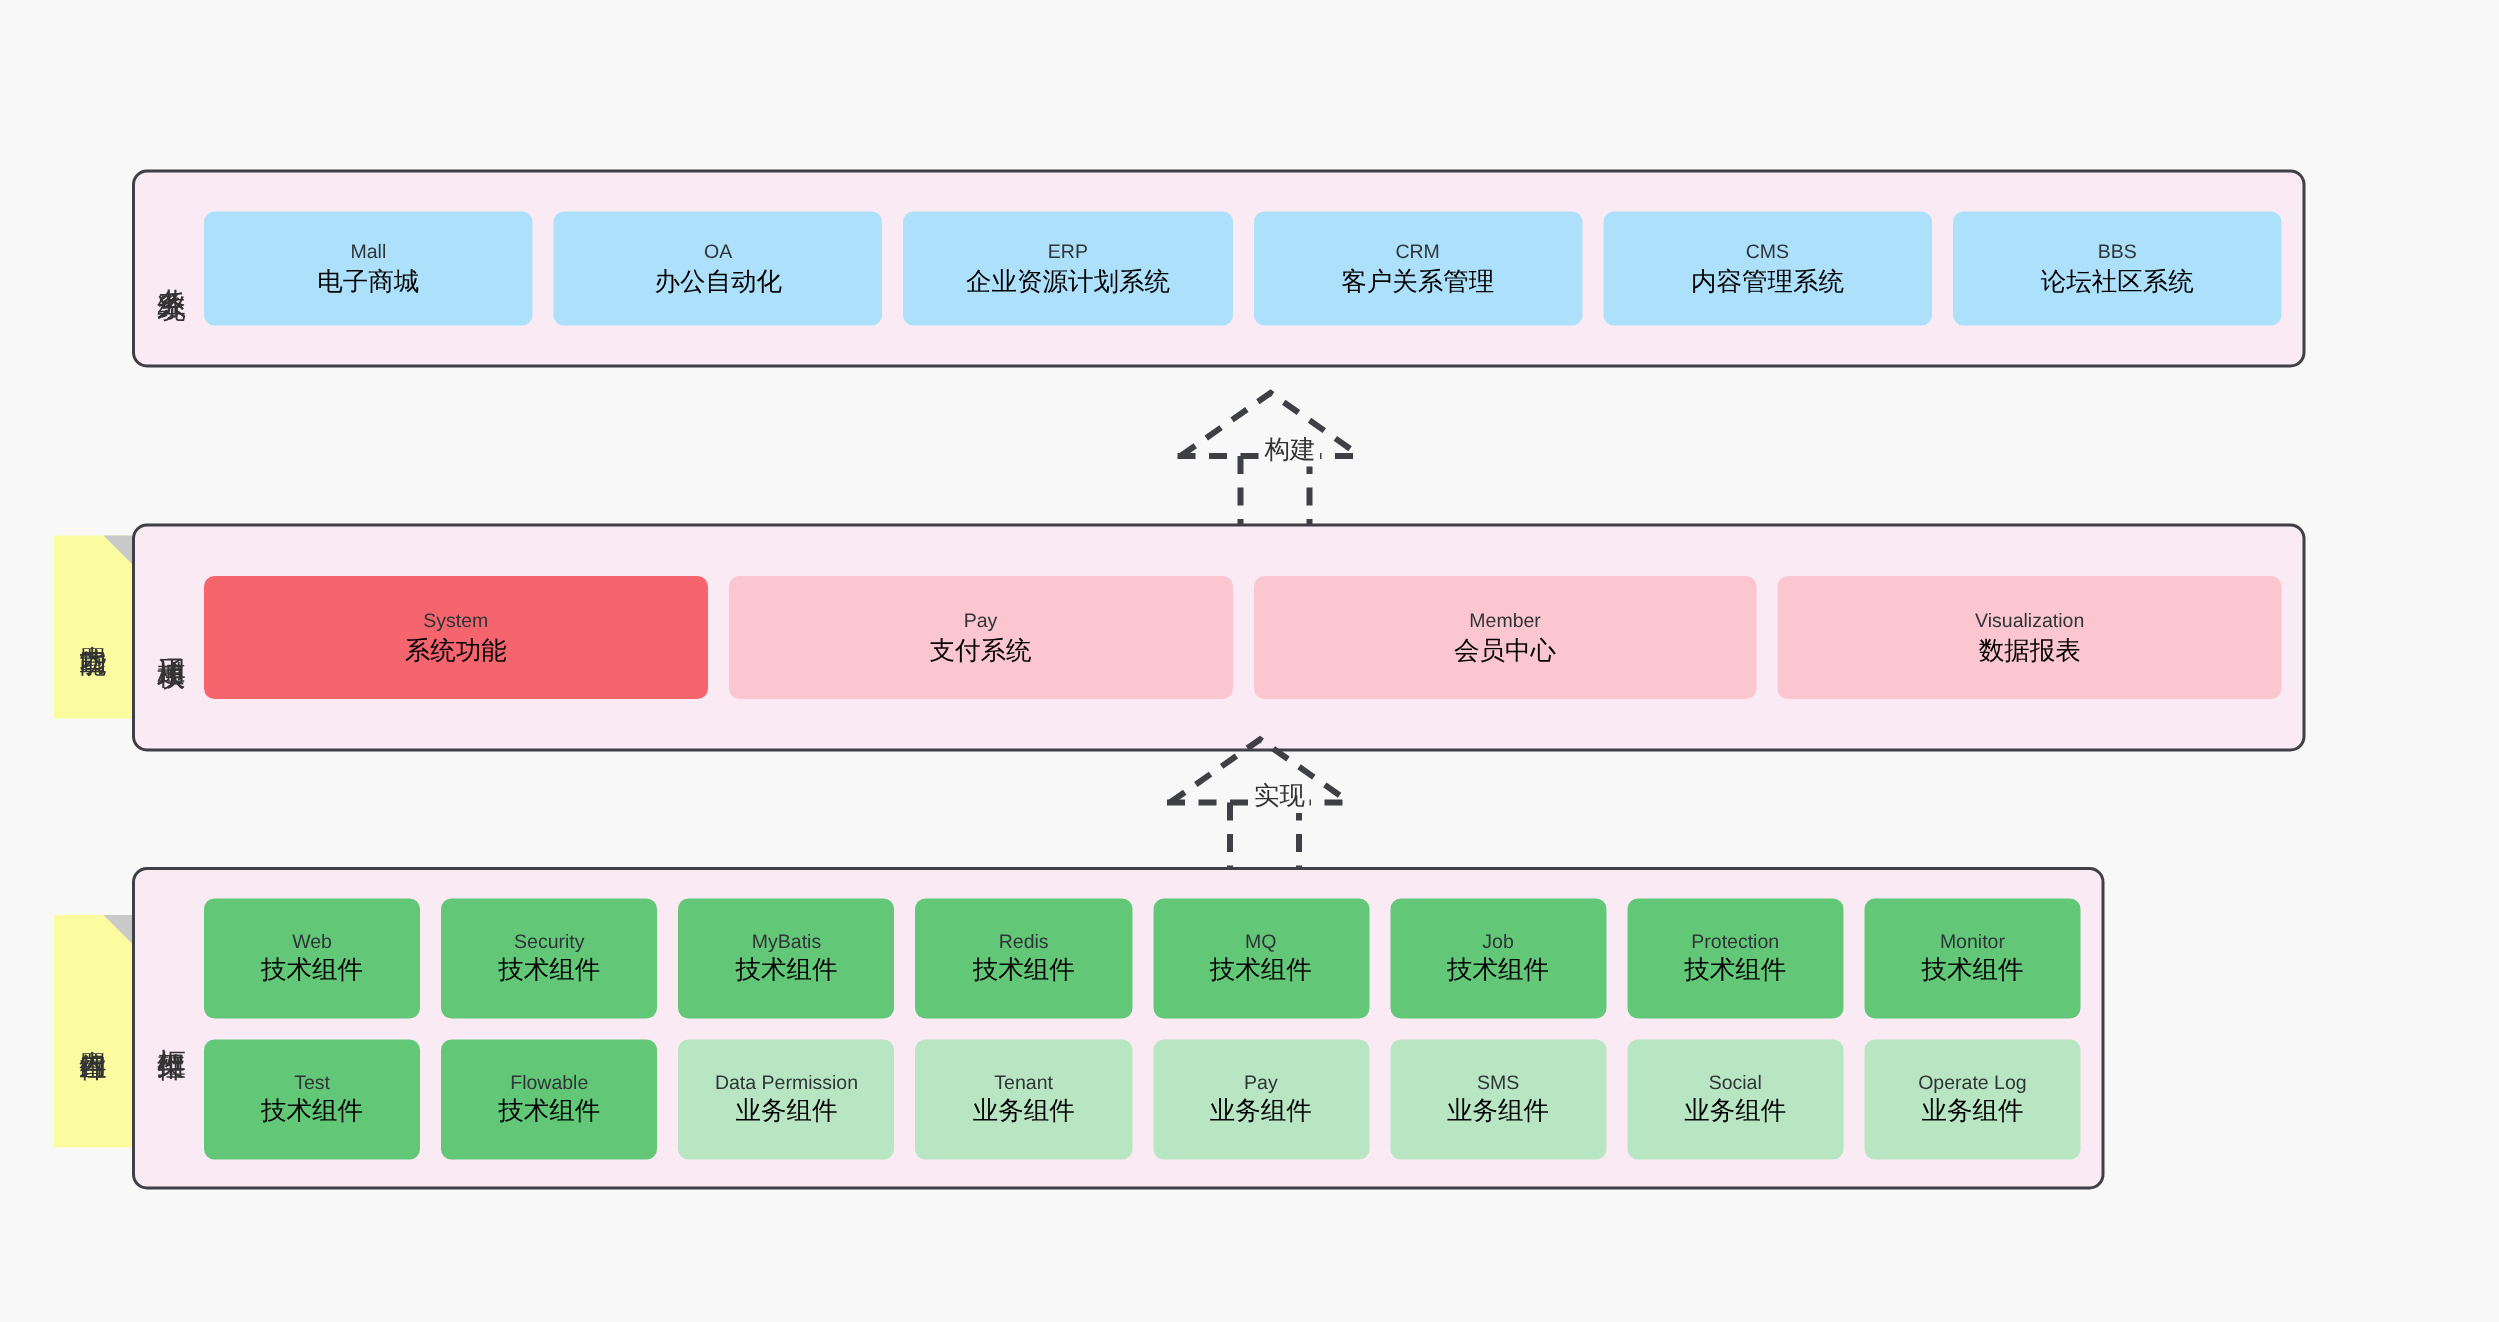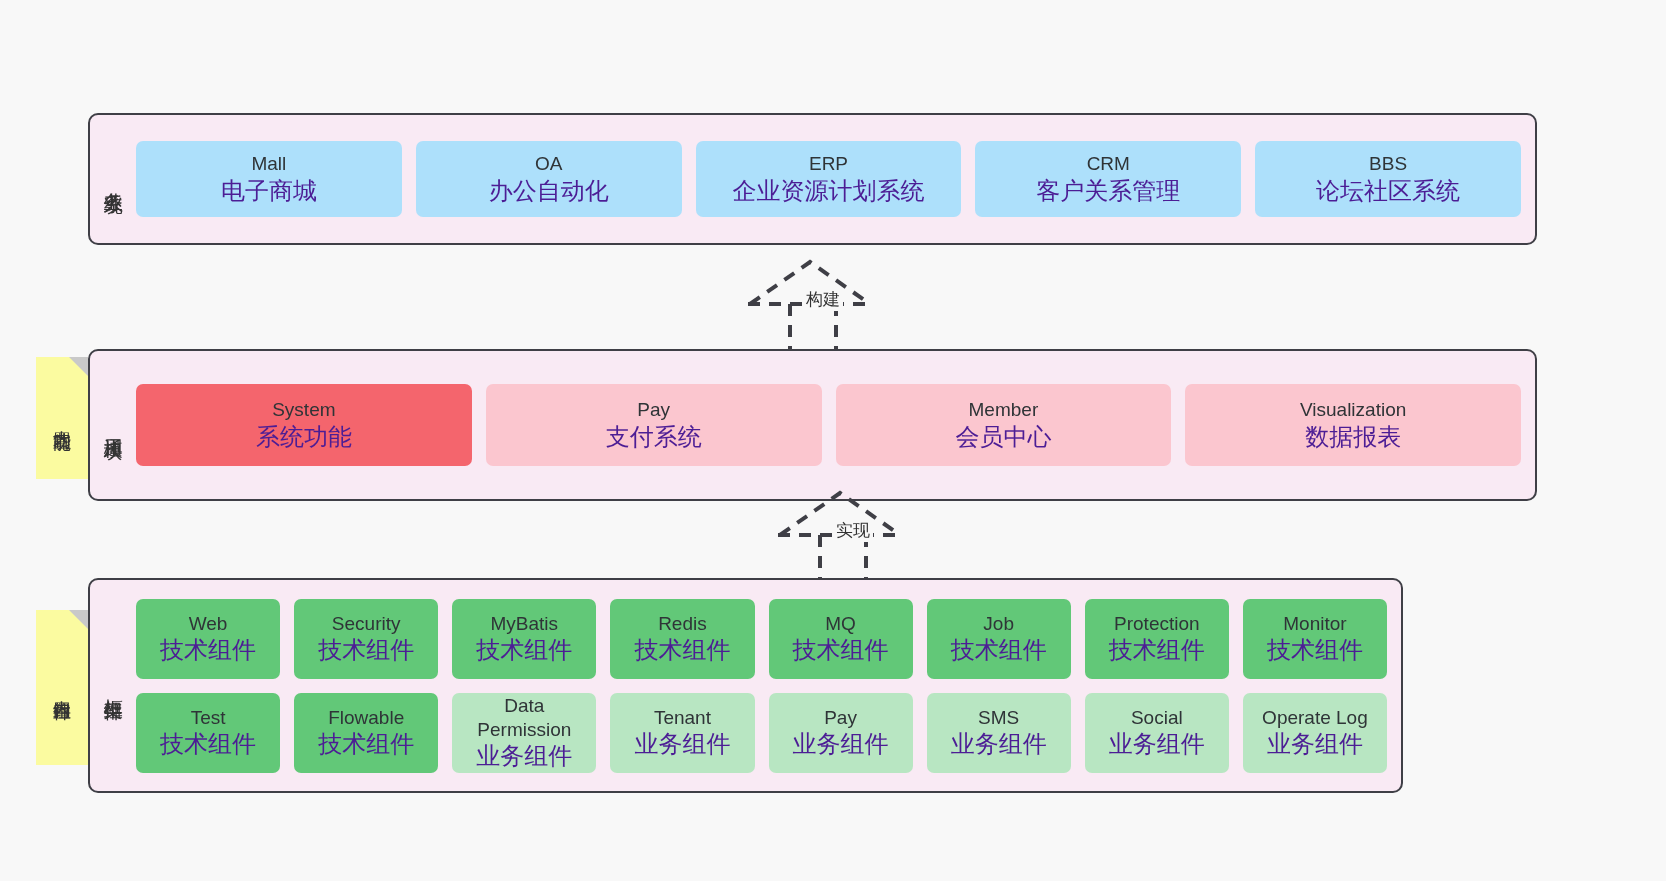--- a/index.html
+++ b/index.html
@@ -55,22 +55,22 @@
     display:flex;
     flex-direction:column;
     align-items:center;
     justify-content:center;
     text-align:center;
     line-height:1.25;
     box-sizing:border-box;
     padding:4px 6px;
     user-select:none;
   }
-  .card .en{font-size:19px;color:#2f3437;}
-  .card .cn{font-size:24px;color:#4c1d95;}
+  .card .en{font-size:13px;color:#2f3437;}
+  .card .cn{font-size:17px;color:#000000;}
   .h-biz{height:76px;}
   .h-mod{height:82px;}
   .h-frm{height:80px;}
 
   .c-blue{background:#ade0fb;}
   .c-red{background:#f4656d;}
   .c-pink{background:#fbc6cf;}
   .c-green{background:#62c878;}
   .c-greenlight{background:#b8e6c2;}
 
@@ -130,28 +130,32 @@
         </div>
         <div class="card h-biz c-blue">
           <span class="en">ERP</span>
           <span class="cn">企业资源计划系统</span>
         </div>
         <div class="card h-biz c-blue">
           <span class="en">CRM</span>
           <span class="cn">客户关系管理</span>
         </div>
         <div class="card h-biz c-blue">
+          <span class="en">CMS</span>
+          <span class="cn">内容管理系统</span>
+        </div>
+        <div class="card h-biz c-blue">
           <span class="en">BBS</span>
           <span class="cn">论坛社区系统</span>
         </div>
       </div>
     </div>
   </div>
 
-  <div class="conn" style="left:740px;top:258px;width:160px;height:92px;">
+  <div class="conn" style="left:777px;top:258px;width:160px;height:92px;">
     <svg width="160" height="92" viewBox="0 0 160 92">
       <polyline points="10,46 70,4 130,46" fill="none" stroke="#3f3f46" stroke-width="4" stroke-dasharray="12,9" stroke-linecap="butt"></polyline>
       <line x1="8" y1="46" x2="130" y2="46" stroke="#3f3f46" stroke-width="4" stroke-dasharray="12,9"></line>
       <line x1="50" y1="46" x2="50" y2="92" stroke="#3f3f46" stroke-width="4" stroke-dasharray="12,9"></line>
       <line x1="96" y1="46" x2="96" y2="92" stroke="#3f3f46" stroke-width="4" stroke-dasharray="12,9"></line>
     </svg>
     <span class="lbl" style="left:63px;top:30px;">构建</span>
   </div>
 
   <div class="layer" id="layer-module" style="left:88px;top:349px;width:1449px;height:152px;">

